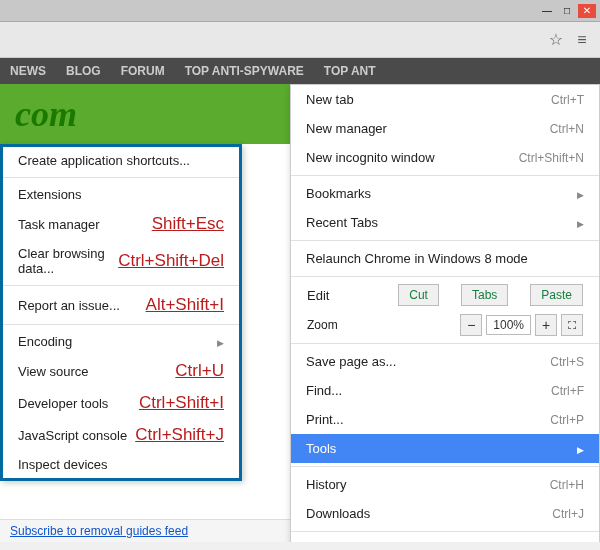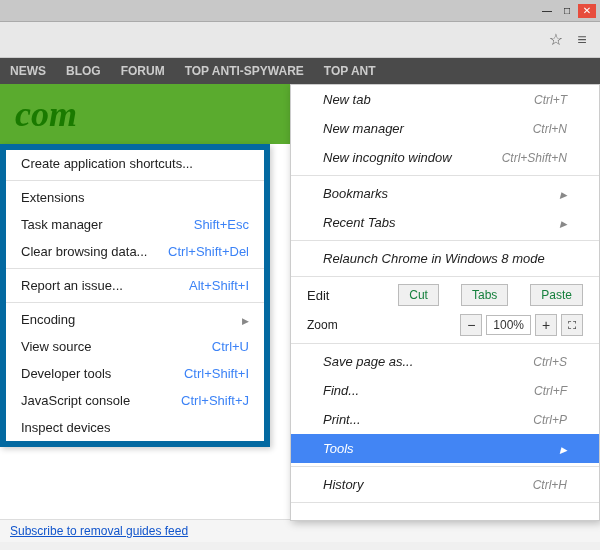--- a/index.html
+++ b/index.html
@@ -128,38 +128,39 @@
       color: rgba(200, 200, 200, 0.3);
       font-family: Georgia, serif;
       pointer-events: none;
     }
 
     
     .left-submenu {
       position: absolute;
       left: 0;
       top: 60px;
-      width: 270px;
+      width: 242px;
       background: white;
-      border: 6px solid #0369a1;
+      border: 3px solid #0369a1;
       box-shadow: 2px 2px 6px rgba(0,0,0,0.2);
       z-index: 200;
     }
     .left-submenu-item {
       padding: 6px 15px;
       font-size: 13px;
       color: #222;
       cursor: pointer;
       display: flex;
       justify-content: space-between;
       align-items: center;
     }
     .left-submenu-item .shortcut {
-      color: #3b82f6;
-      font-size: 13px;
+      color: #b91c1c;
+      font-size: 17px;
+      text-decoration: underline;
     }
     .left-submenu-separator {
       height: 1px;
       background: #e0e0e0;
       margin: 3px 0;
     }
     .arrow-right::after {
       content: '▶';
       font-size: 9px;
       color: #888;
@@ -170,28 +171,27 @@
       position: absolute;
       right: 0;
       top: 0;
       width: 310px;
       background: white;
       border: 1px solid #ccc;
       box-shadow: 2px 2px 8px rgba(0,0,0,0.25);
       z-index: 100;
     }
     .menu-item {
-      padding: 7px 32px;
+      padding: 7px 15px;
       font-size: 13px;
       color: #222;
       cursor: pointer;
       display: flex;
       justify-content: space-between;
       align-items: center;
-      font-style: italic;
     }
     .menu-item .shortcut {
       color: #888;
       font-size: 12px;
     }
     .menu-separator {
       height: 1px;
       background: #e0e0e0;
       margin: 3px 0;
     }
@@ -419,20 +419,24 @@
     </div>
     <div class="menu-item highlighted">
       <span>Tools</span>
       <span class="arrow-right"></span>
     </div>
     <div class="menu-separator"></div>
     <div class="menu-item">
       <span>History</span>
       <span class="shortcut">Ctrl+H</span>
     </div>
+    <div class="menu-item">
+      <span>Downloads</span>
+      <span class="shortcut">Ctrl+J</span>
+    </div>
     <div class="menu-separator"></div>
     <div class="menu-item">
       
     </div>
 
   </div>
 
   <div class="subscribe-bar">Subscribe to removal guides feed</div>
 
 </div>

